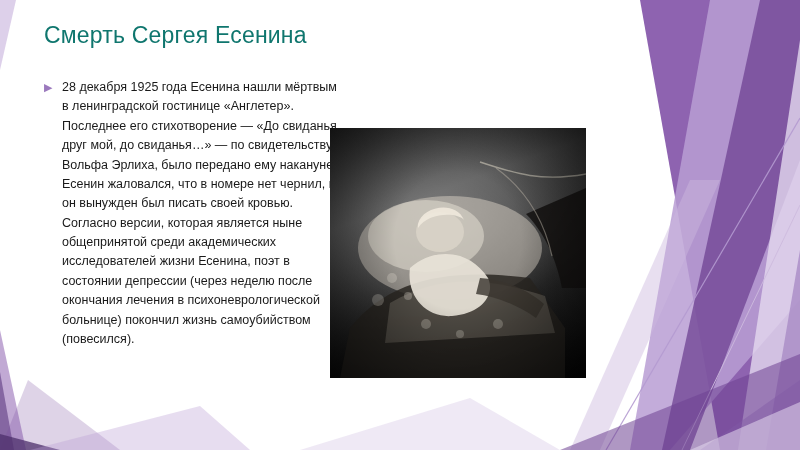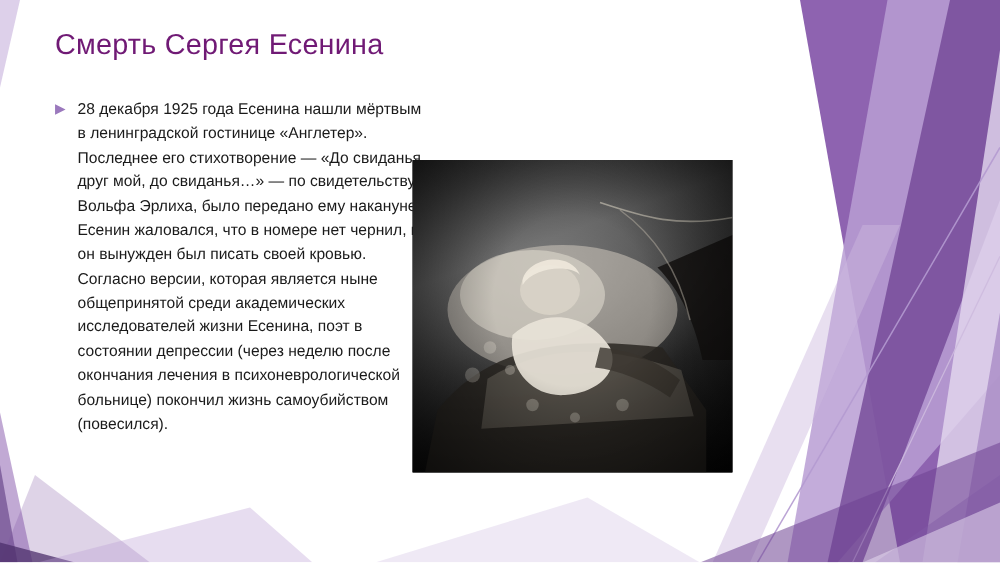--- a/index.html
+++ b/index.html
@@ -43,21 +43,21 @@
     width: 800px;
     height: 110px;
   }
 
   
   .title {
     position: absolute;
     left: 44px;
     top: 22px;
     font-size: 23px;
-    color: #701a75;
+    color: #0f766e;
     letter-spacing: 0.2px;
     font-weight: normal;
     white-space: nowrap;
   }
 
   
   .body-block {
     position: absolute;
     left: 44px;
     top: 78px;

